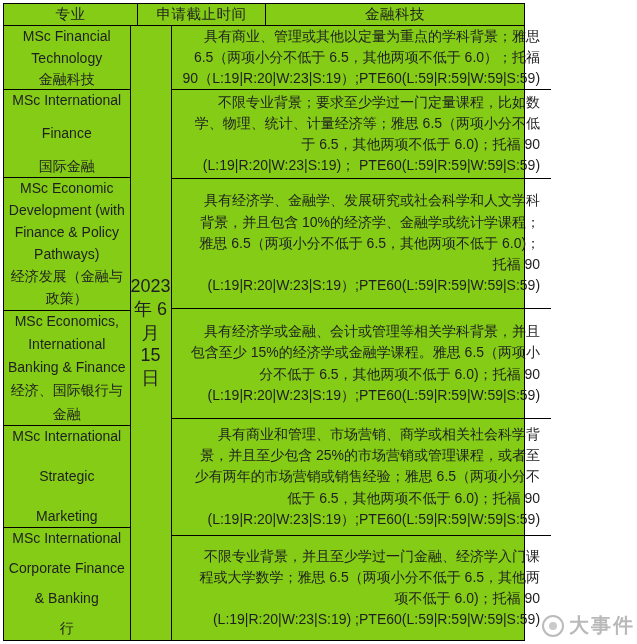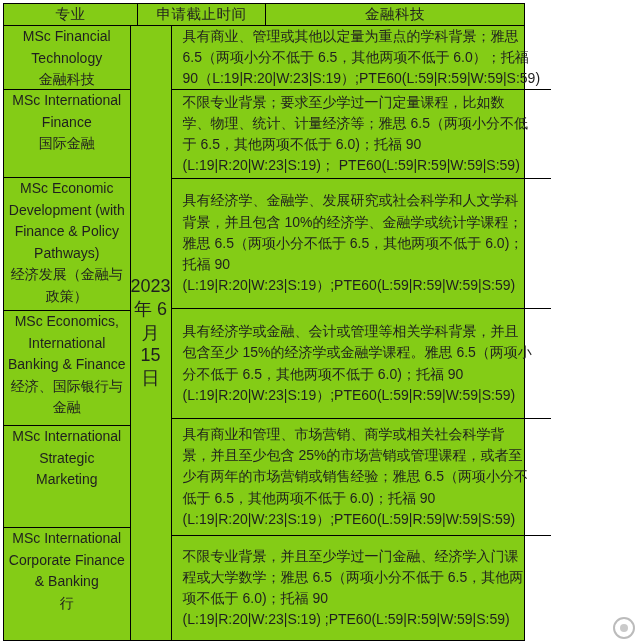--- a/index.html
+++ b/index.html
@@ -54,21 +54,21 @@
     box-sizing: border-box;
   }
   .col1 { width: 134px; border-right: 1px solid #000000; }
   .col2 { width: 128px; border-right: 1px solid #000000; }
   .col3 { flex: 1; }
   .pcell {
     box-sizing: border-box;
     border-bottom: 1px solid #000000;
     display: flex;
     flex-direction: column;
-    justify-content: flex-start;
+    justify-content: space-between;
     align-items: center;
     text-align: center;
     font-size: 14px;
     line-height: 21.5px;
     padding: 0 4px;
   }
   .pcell:last-child, .rcell:last-child { border-bottom: none; flex: 1; }
   .dcell {
     flex: 1;
     display: flex;
@@ -79,21 +79,21 @@
   }
   .rcell {
     box-sizing: border-box;
     border-bottom: 1px solid #000000;
     display: flex;
     flex-direction: column;
     justify-content: center;
     font-size: 14px;
     line-height: 21.2px;
     padding: 0 11px;
-    text-align: left;
+    text-align: right;
   }
   .rcell .line, .pcell .line { white-space: nowrap; }
   .watermark {
     position: absolute;
     right: 2px;
     bottom: 5px;
     display: flex;
     align-items: center;
     gap: 5px;
     color: #a8a8a8;
@@ -214,14 +214,15 @@
             <div class="line">项不低于 6.0)；托福 90</div>
             <div class="line">(L:19|R:20|W:23|S:19) ;PTE60(L:59|R:59|W:59|S:59)</div>
           </div>
       </div>
 
     </div>
   </div>
 
   <div class="watermark">
     <span class="wm-circle"></span>
+    <span class="wm-text">大事件</span>
   </div>
 </div>
 
 </body></html>

